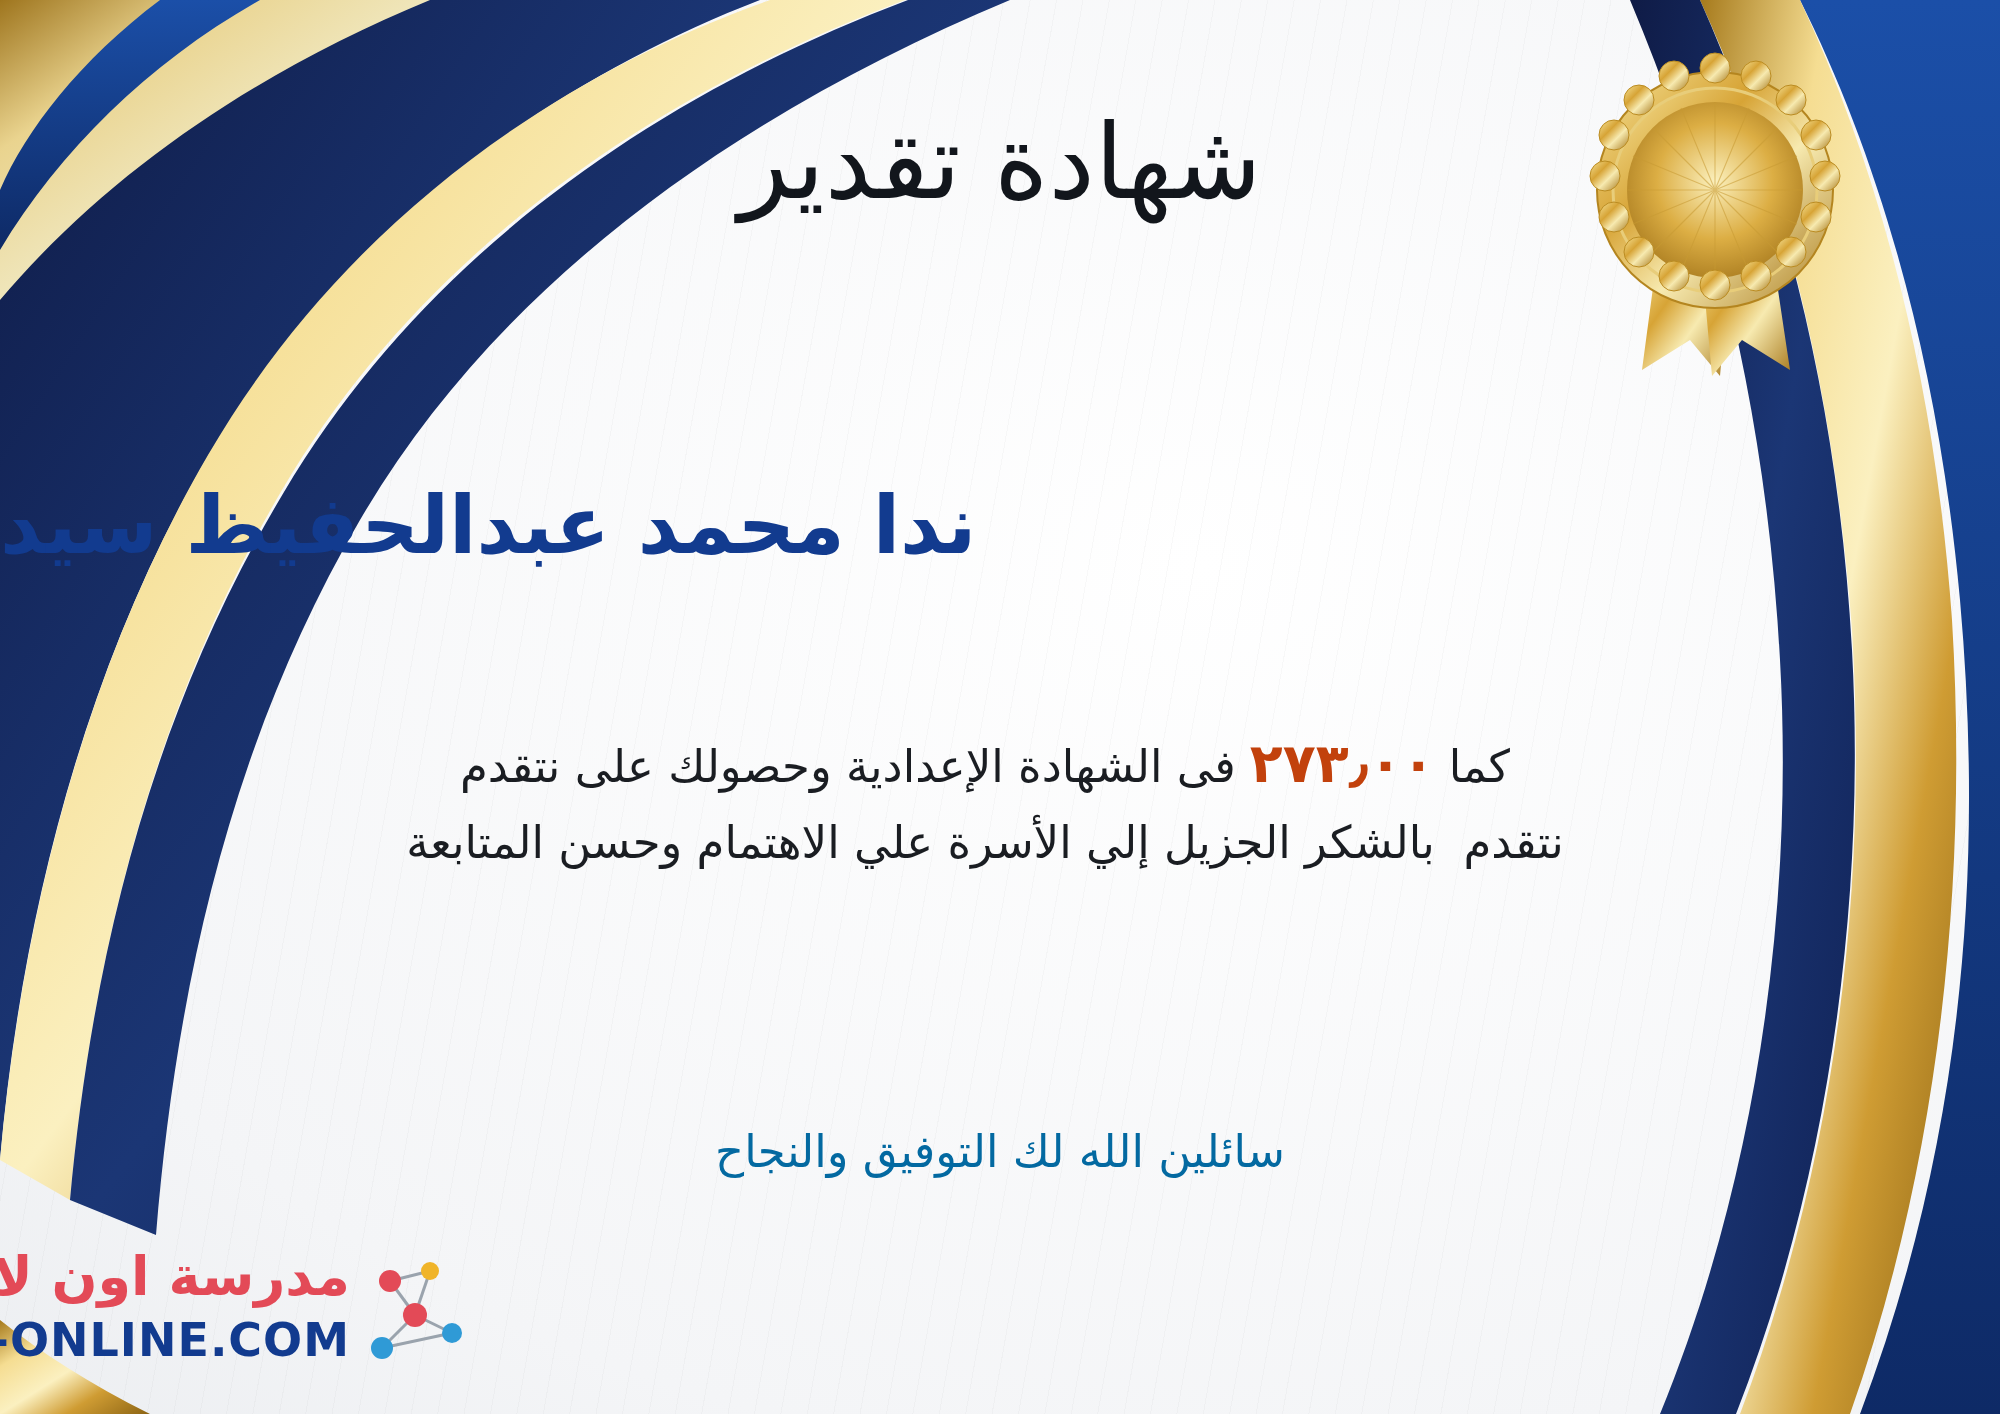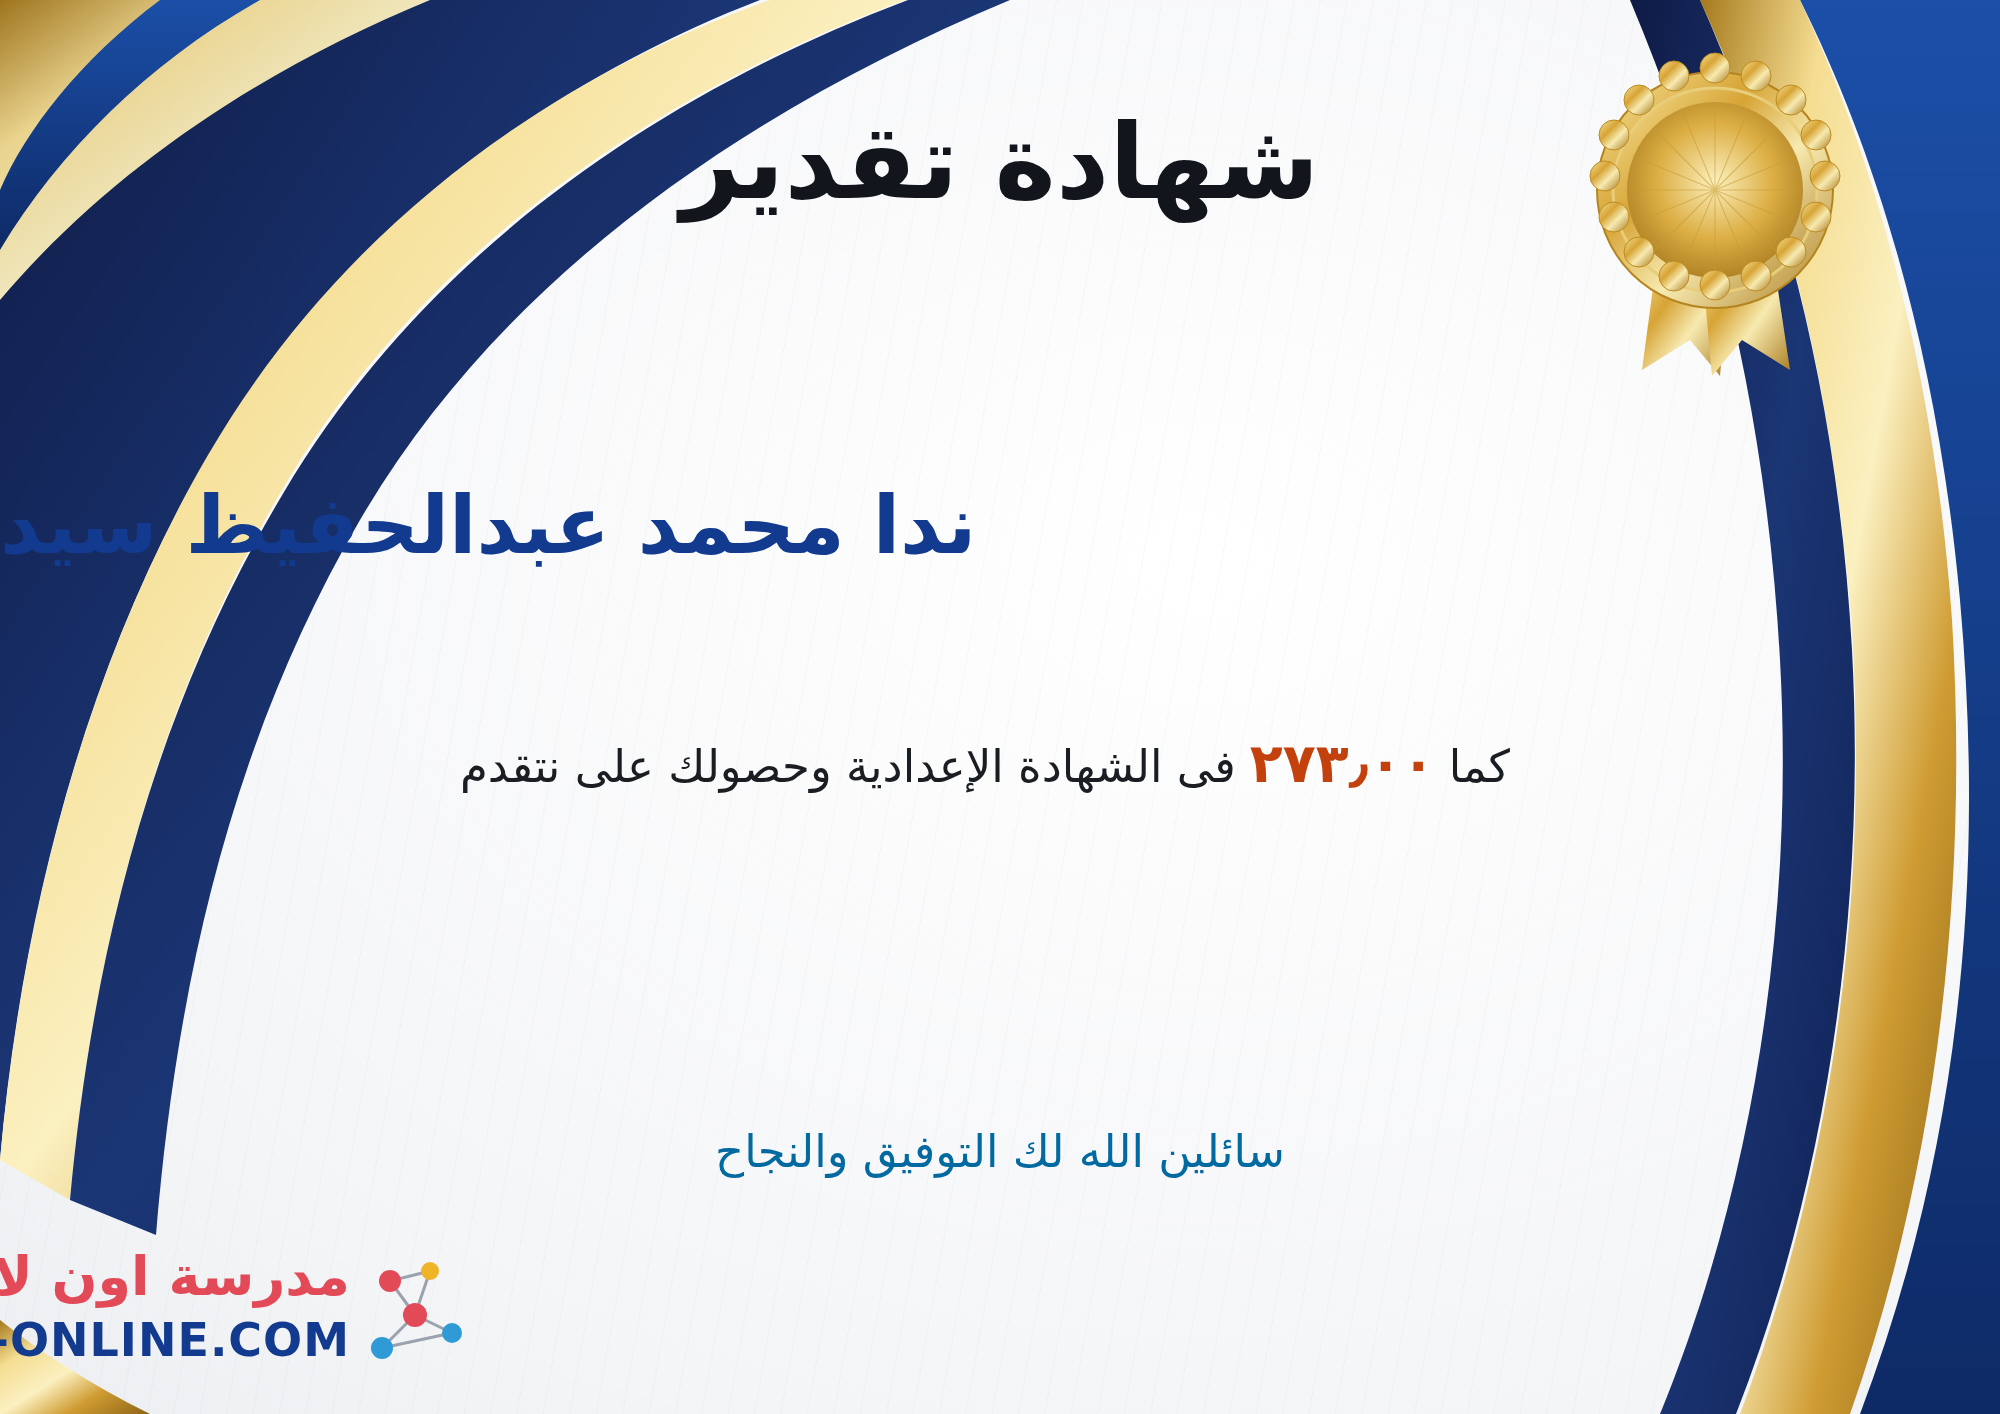--- a/index.html
+++ b/index.html
@@ -54,21 +54,21 @@
     z-index: 5;
   }
 
   .title {
     position: absolute;
     top: 105px;
     left: 0;
     right: 0;
     text-align: center;
     font-size: 104px;
-    font-weight: 700;
+    font-weight: 400;
     color: #12161c;
     letter-spacing: -1px;
     line-height: 1.1;
   }
 
   .recipient {
     position: absolute;
     top: 480px;
     left: 0;
     right: 0;
@@ -283,20 +283,21 @@
   </div>
 
   <div class="content">
 
     <div class="title">شهادة تقدير</div>
 
     <div class="recipient">ندا محمد عبدالحفيظ سيد</div>
 
     <div class="body-text">
       <span class="line"><span>كما</span><span class="score">٢٧٣٫٠٠</span><span>فى الشهادة الإعدادية وحصولك على نتقدم</span></span>
+      <span class="line">نتقدم  بالشكر الجزيل إلي الأسرة علي الاهتمام وحسن المتابعة</span>
     </div>
 
     <div class="closing">سائلين الله لك التوفيق  والنجاح</div>
 
     <div class="logo">
       <div class="logo-arabic">مدرسة اون لاين</div>
       <div class="logo-url">MADRSA-ONLINE.COM</div>
       <svg class="logo-mark" viewBox="0 0 110 120">
         <g stroke="#9aa3ad" stroke-width="3" fill="none">
           <line x1="30" y1="28" x2="70" y2="18"></line>

